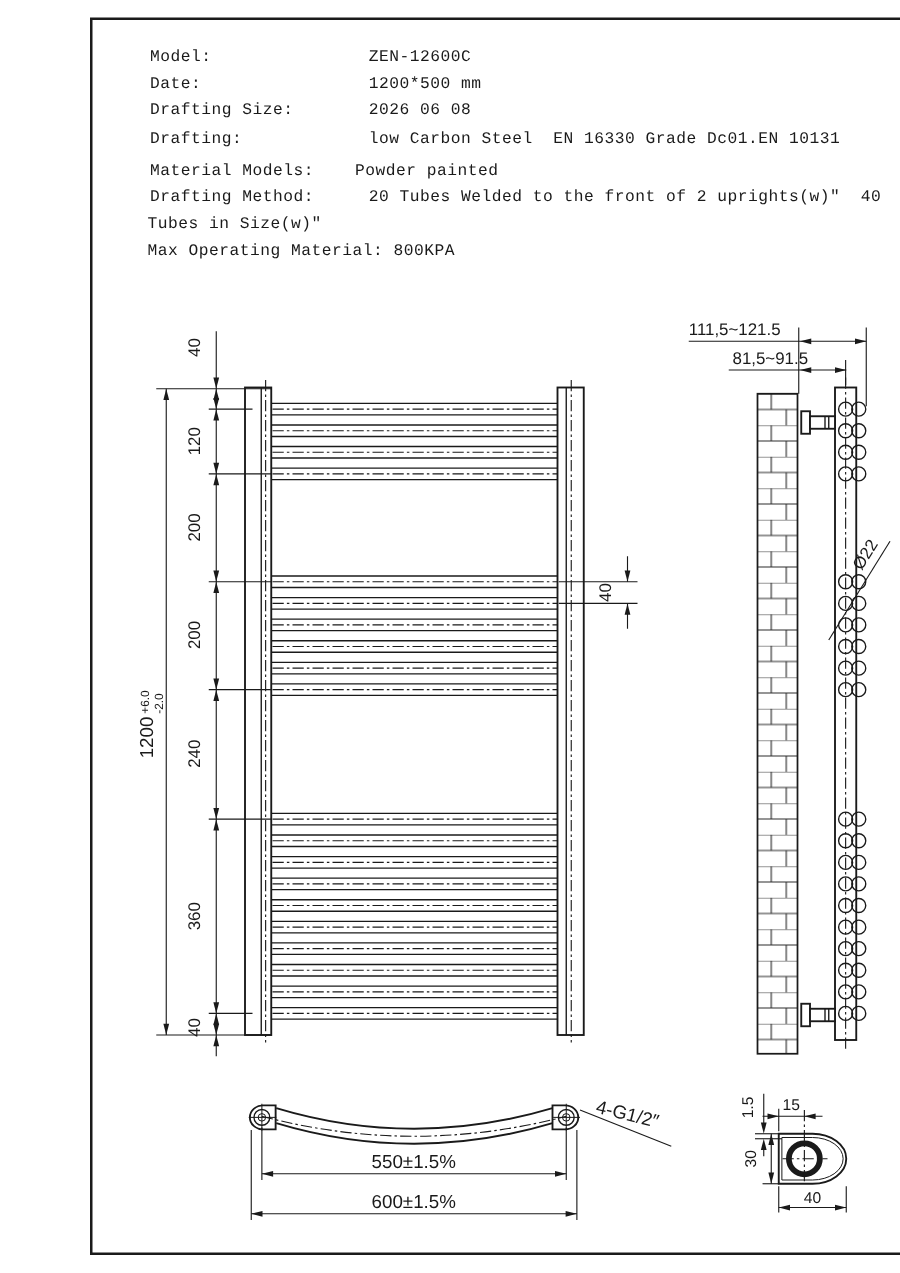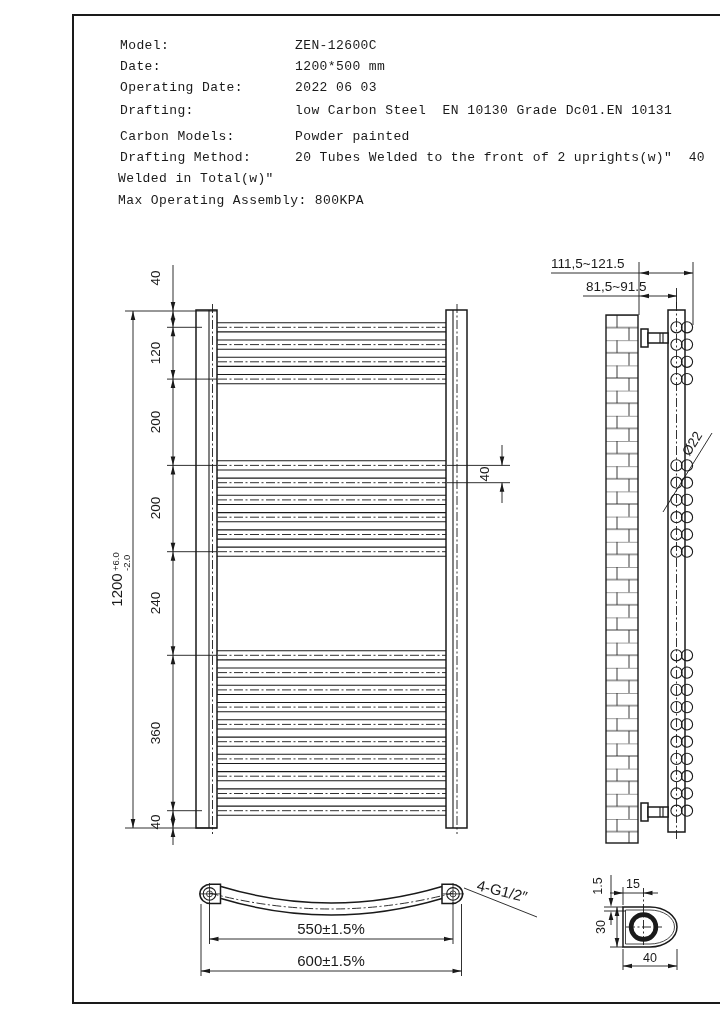--- a/index.html
+++ b/index.html
@@ -24,30 +24,30 @@
 <body>
 
 <div class="sheet">
   <div class="frame"></div>
 
   <div>
     <div class="spec" style="left:80px;top:38px">Model:</div>
     <div class="spec" style="left:255px;top:38px">ZEN-12600C</div>
     <div class="spec" style="left:80px;top:59px">Date:</div>
     <div class="spec" style="left:255px;top:59px">1200*500 mm</div>
-    <div class="spec" style="left:80px;top:80px">Operating Date:</div>
-    <div class="spec" style="left:255px;top:80px">2022 06 03</div>
+    <div class="spec" style="left:80px;top:80px">Drafting Size:</div>
+    <div class="spec" style="left:255px;top:80px">2026 06 08</div>
     <div class="spec" style="left:80px;top:103px">Drafting:</div>
-    <div class="spec" style="left:255px;top:103px">low Carbon Steel  EN 10130 Grade Dc01.EN 10131</div>
-    <div class="spec" style="left:80px;top:129px">Carbon Models:</div>
-    <div class="spec" style="left:255px;top:129px">Powder painted</div>
+    <div class="spec" style="left:255px;top:103px">low Carbon Steel  EN 16330 Grade Dc01.EN 10131</div>
+    <div class="spec" style="left:80px;top:129px">Material Models:</div>
+    <div class="spec" style="left:244px;top:129px">Powder painted</div>
     <div class="spec" style="left:80px;top:150px">Drafting Method:</div>
     <div class="spec" style="left:255px;top:150px">20 Tubes Welded to the front of 2 uprights(w)″  40</div>
-    <div class="spec" style="left:78px;top:171px">Welded in Total(w)″</div>
-    <div class="spec" style="left:78px;top:193px">Max Operating Assembly: 800KPA</div>
+    <div class="spec" style="left:78px;top:171px">Tubes in Size(w)″</div>
+    <div class="spec" style="left:78px;top:193px">Max Operating Material: 800KPA</div>
   </div>
 
   <svg class="draw" width="720" height="1018" viewBox="0 0 720 1018">
     <defs>
       <pattern id="brick" x="566" y="315" width="32" height="25.2" patternUnits="userSpaceOnUse">
         <path d="M0 0 H32 M0 12.6 H32 M11 0 V12.6 M23 12.6 V25.2" stroke="#2a2a2a" stroke-width=".9" fill="none"></path>
       </pattern>
     </defs>
 
     <g>

